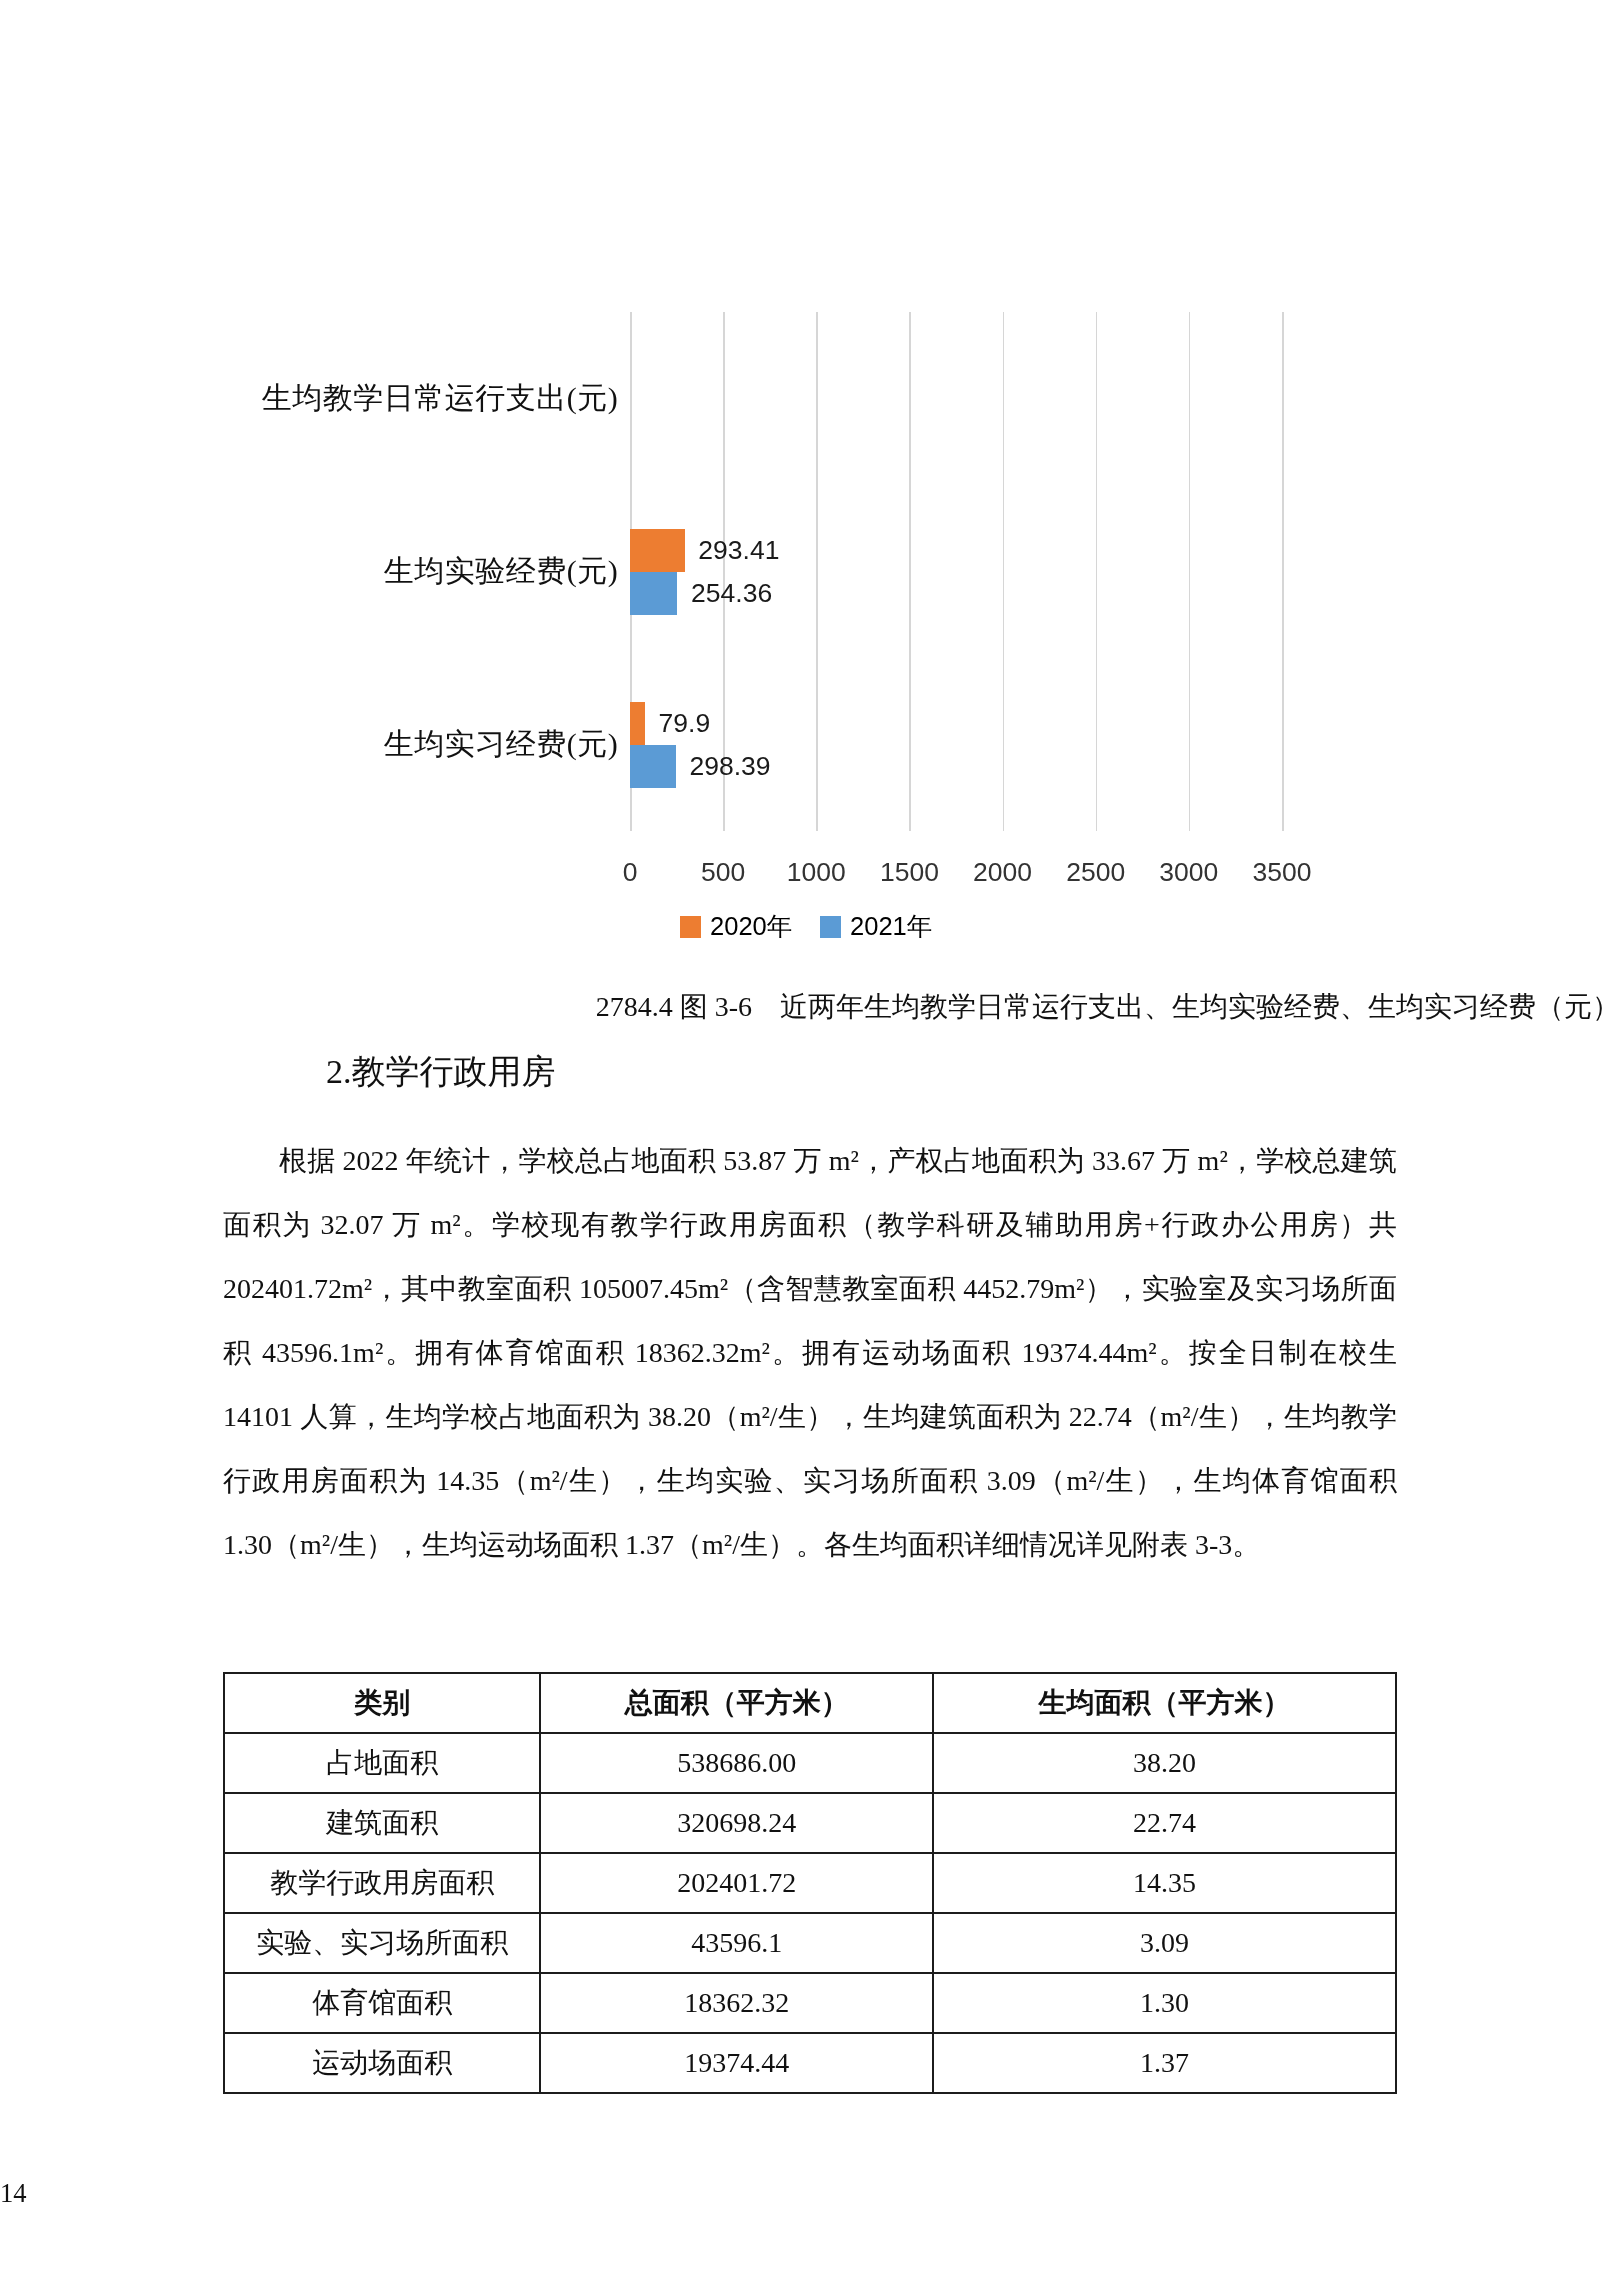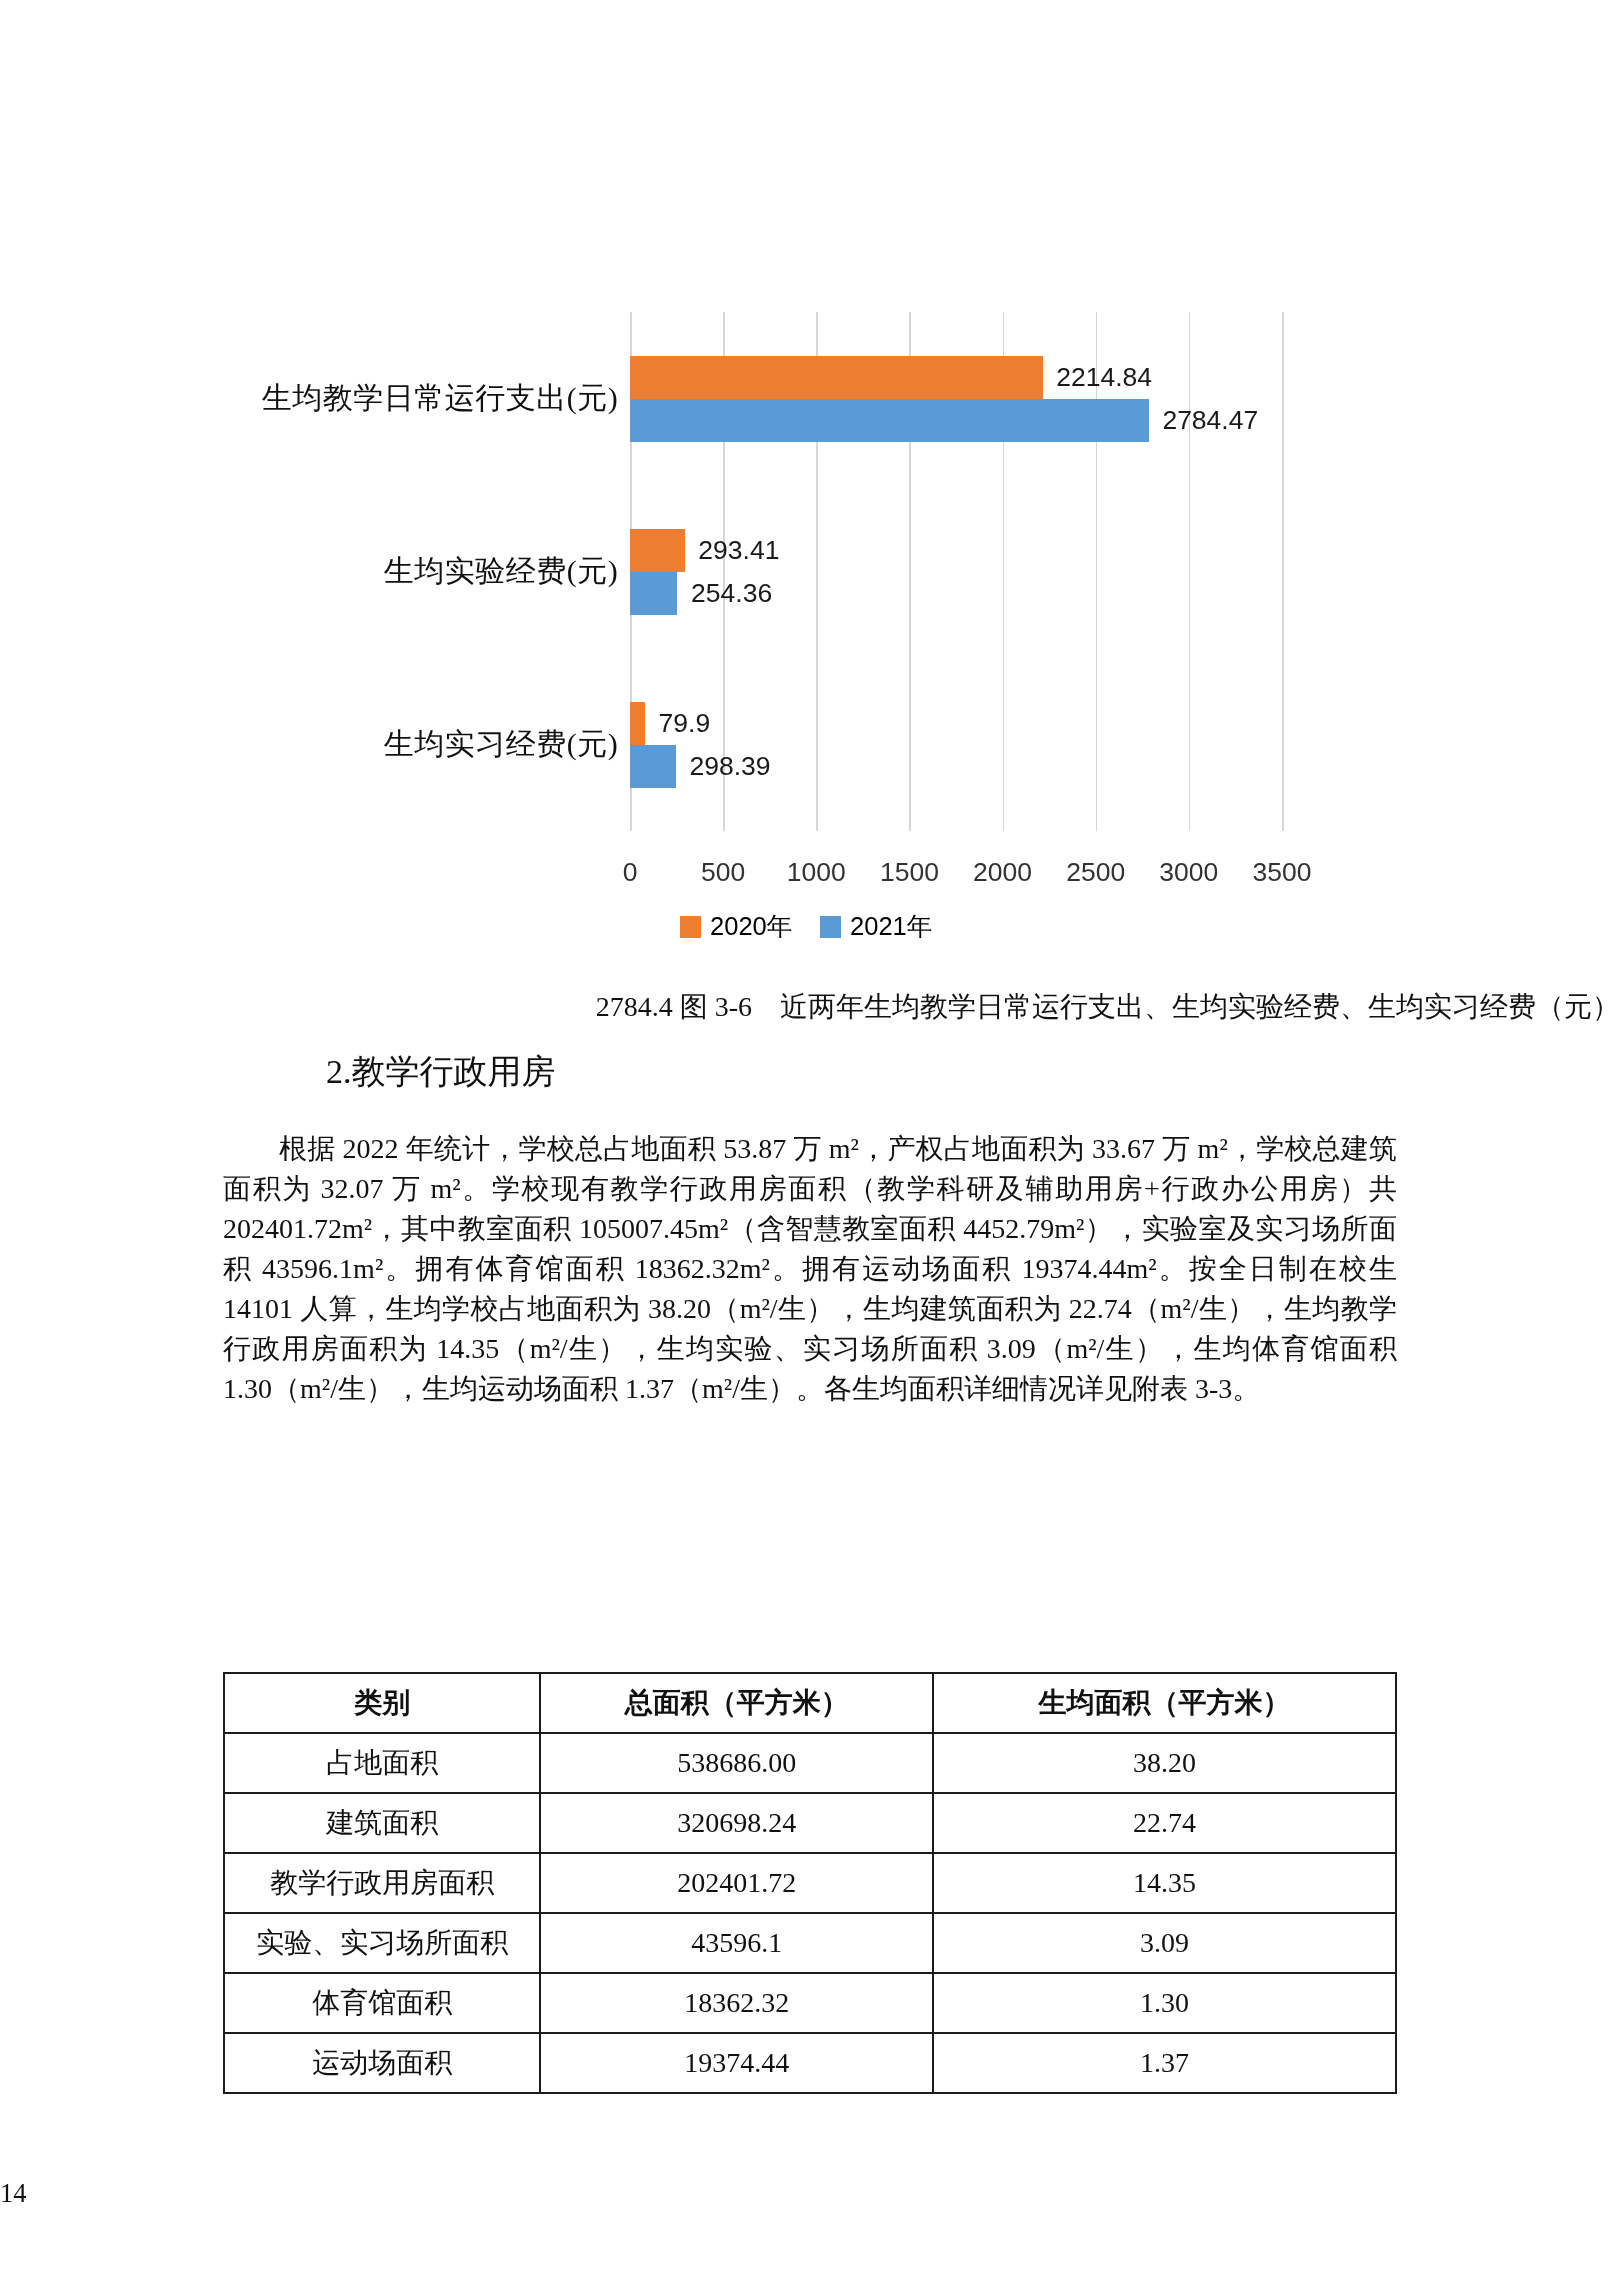--- a/index.html
+++ b/index.html
@@ -42,21 +42,21 @@
   .caption {
     position:absolute; top:988px; left:0; width:100%; margin:0;
     text-align:right; font-size:28px; white-space:nowrap;
   }
   .heading {
     position:absolute; top:1049px; left:326px; margin:0;
     font-size:34px; font-weight:normal;
   }
   .body-text {
     position:absolute; top:1129px; left:223px; width:1174px; margin:0;
-    font-size:28px; line-height:40px; text-align:justify; text-indent:2em;
+    font-size:28px; line-height:64px; text-align:justify; text-indent:2em;
   }
   .table-title {
     position:absolute; top:1627px; left:0; width:100%; margin:0;
     text-align:center; font-size:27.4px; font-weight:bold;
   }
 
   
   .area-table {
     position:absolute; top:1672px; left:223px; width:1174px;
     border-collapse:collapse; table-layout:fixed;
@@ -88,30 +88,20 @@
           <div class="gridline" style="left:14.285714285714285%"></div>
           <div class="gridline" style="left:28.57142857142857%"></div>
           <div class="gridline" style="left:42.857142857142854%"></div>
           <div class="gridline" style="left:57.14285714285714%"></div>
           <div class="gridline" style="left:71.42857142857143%"></div>
           <div class="gridline" style="left:85.71428571428571%"></div>
           <div class="gridline" style="left:100%"></div>
         </div>
         <div class="chart-row">
           <div class="cat-label">生均教学日常运行支出(元)</div>
-          <div class="bars">
-            <div class="bar-wrap">
-            <div class="bar" style="width:63.28114285714286%;background:#ED7D31"></div>
-            <div class="bar-label" style="left:63.28114285714286%">2214.84</div>
-          </div>
-            <div class="bar-wrap">
-            <div class="bar" style="width:79.5562857142857%;background:#5B9BD5"></div>
-            <div class="bar-label" style="left:79.5562857142857%">2784.47</div>
-          </div>
-          </div>
         </div>
         <div class="chart-row">
           <div class="cat-label">生均实验经费(元)</div>
           <div class="bars">
             <div class="bar-wrap">
             <div class="bar" style="width:8.38314285714286%;background:#ED7D31"></div>
             <div class="bar-label" style="left:8.38314285714286%">293.41</div>
           </div>
             <div class="bar-wrap">
             <div class="bar" style="width:7.267428571428572%;background:#5B9BD5"></div>

